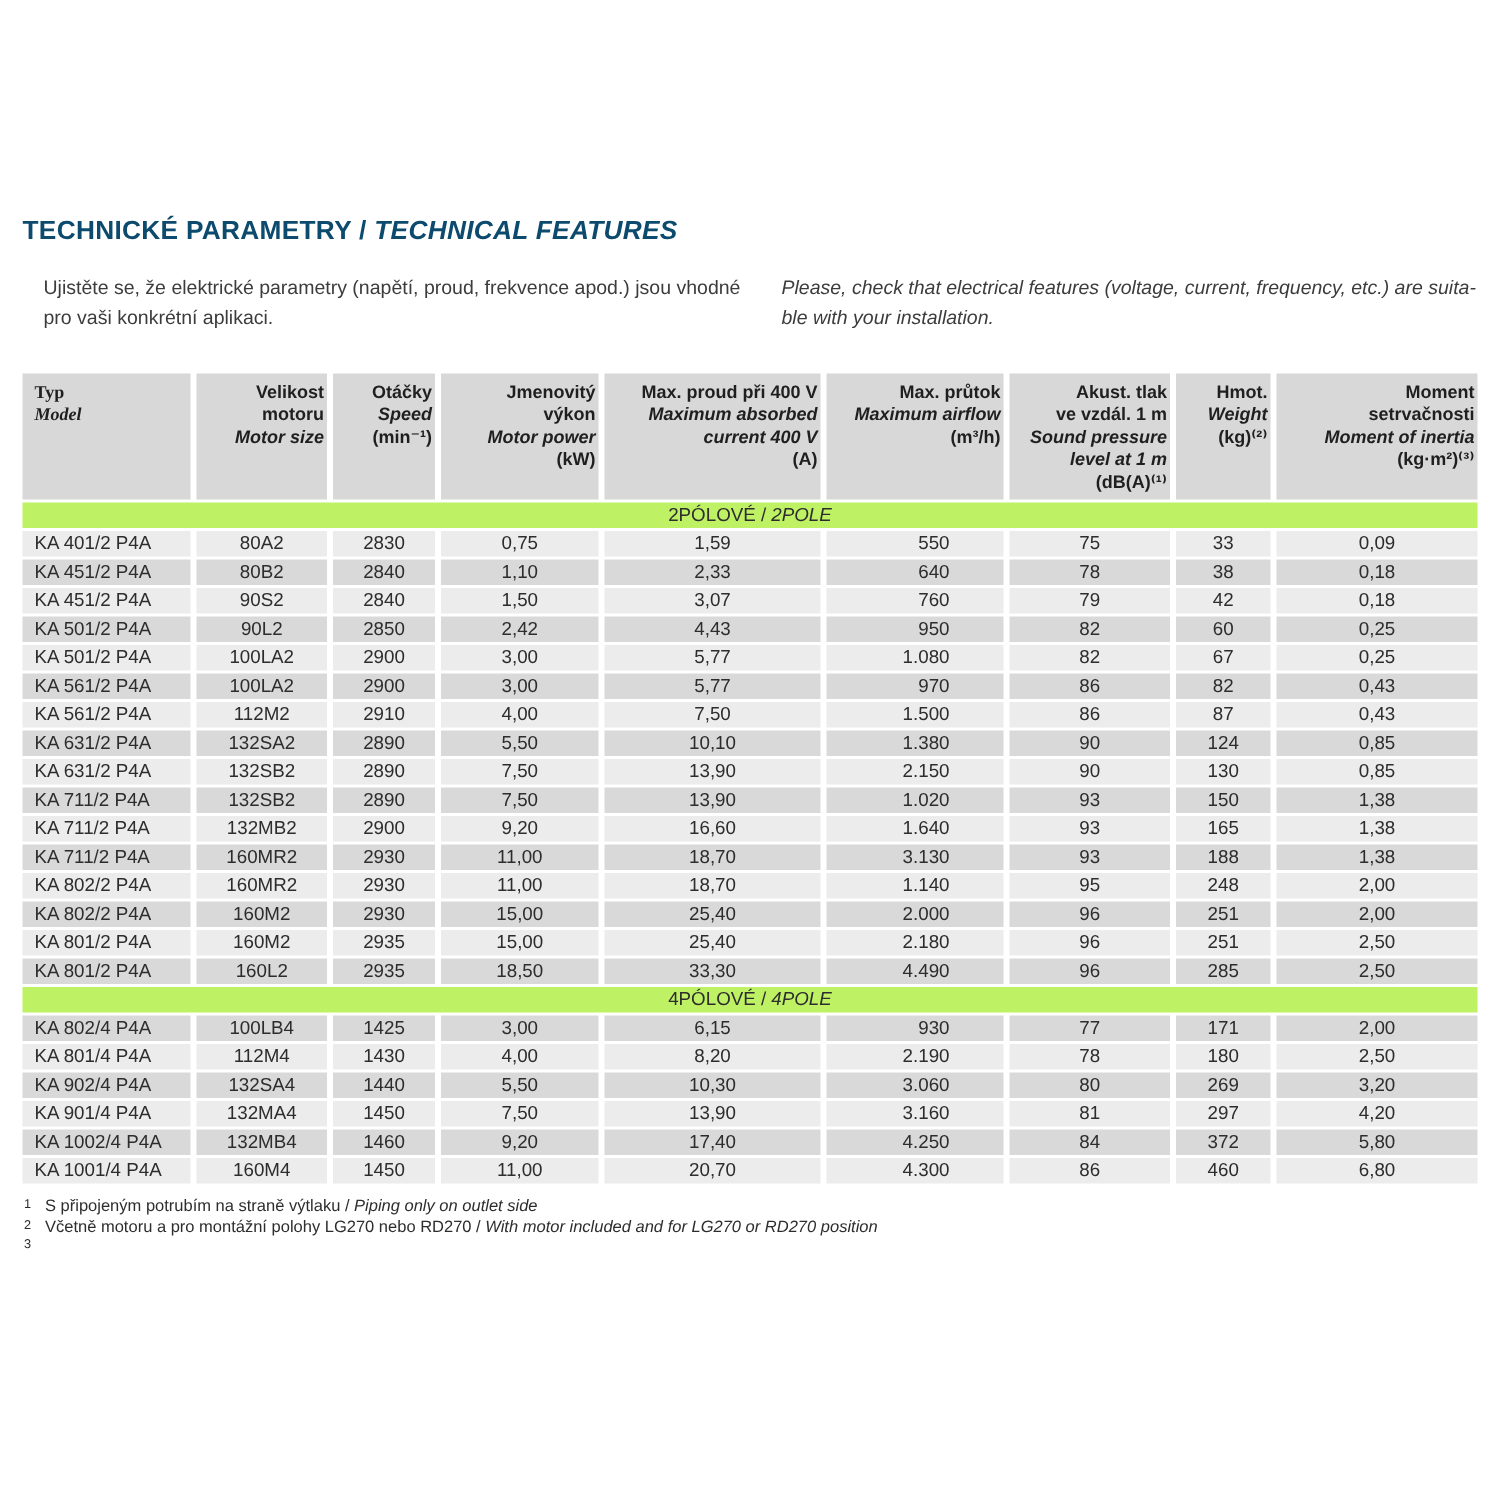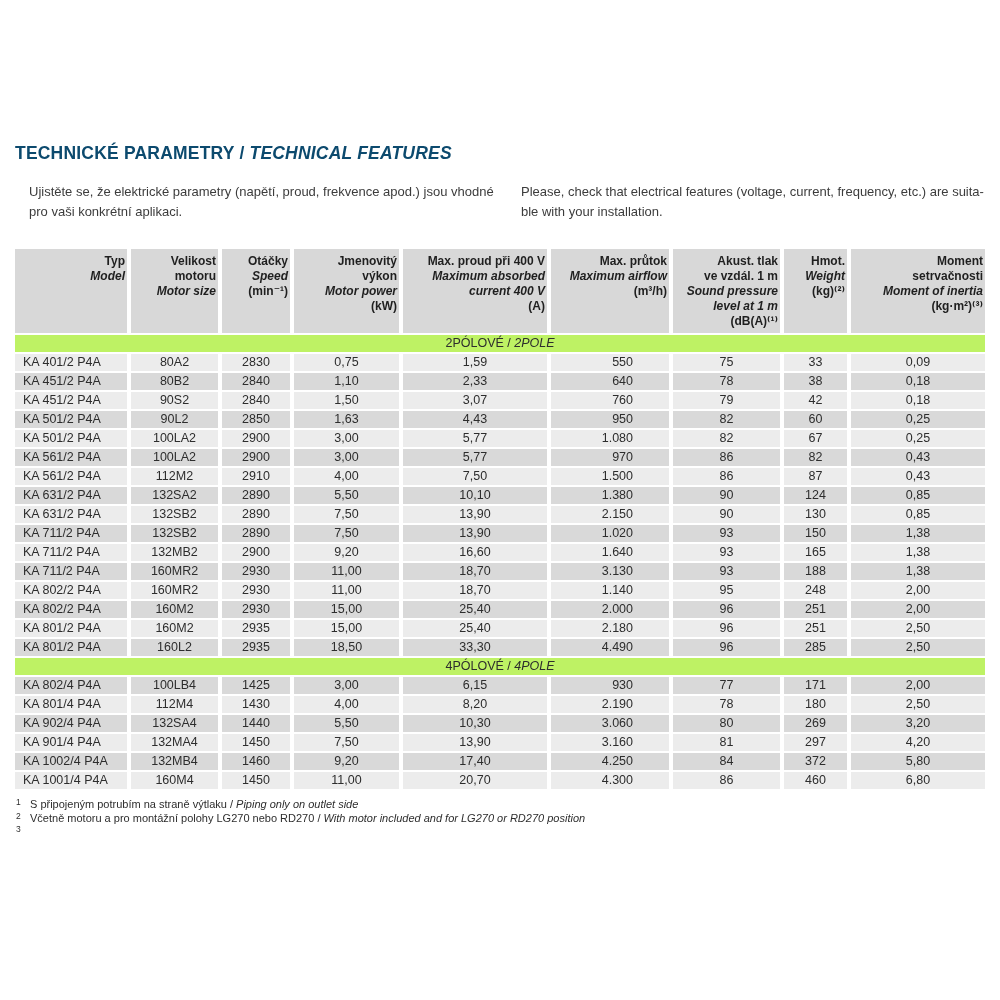--- a/index.html
+++ b/index.html
@@ -17,35 +17,35 @@
     letter-spacing: 0.2px;
   }
   .doc-title .title-en { font-style: italic; }
 
   .intro { display: flex; justify-content: flex-end; margin: 0 0 26px 0; }
   .intro p {
     margin: 0; font-size: 13px; line-height: 19.5px; color: #3c3c3c;
     white-space: pre-line;
   }
   .intro-cz { width: 492px; }
-  .intro-en { width: 464px; }
+  .intro-en { width: 464px; font-style: italic; }
 
   table.features {
     border-collapse: separate; border-spacing: 4px 2px;
     table-layout: fixed; width: 978px; margin-left: -4px;
   }
   th {
     background: #d8d8d8; vertical-align: top;
     padding: 5px 2px 4px 2px;
     font-size: 12px; line-height: 15px; font-weight: bold;
     color: #1f1f1f; text-align: right;
   }
   th span { display: block; white-space: pre-line; }
   th .h-en { font-style: italic; }
-  th.c1 { text-align: right; padding-left: 8px; }
+  th.c1 { text-align: left; padding-left: 8px; font-family: Liberation Serif, serif; }
 
   td {
     font-size: 12.5px; height: 17px; padding: 0 2px;
     text-align: center; color: #2d2d2d; line-height: 17px;
   }
   tr.light td { background: #ececec; }
   tr.dark  td { background: #d9d9d9; }
   td.c1 { text-align: left; padding-left: 8px; }
   td.c6 { text-align: right; padding-right: 36px; }
   tr.section td { background: #bef264; height: 16px; }
@@ -174,21 +174,21 @@
           <td class="c5">3,07</td>
           <td class="c6">760</td>
           <td class="c7">79</td>
           <td class="c8">42</td>
           <td class="c9">0,18</td>
         </tr>
         <tr class="dark">
           <td class="c1">KA 501/2 P4A</td>
           <td class="c2">90L2</td>
           <td class="c3">2850</td>
-          <td class="c4">1,63</td>
+          <td class="c4">2,42</td>
           <td class="c5">4,43</td>
           <td class="c6">950</td>
           <td class="c7">82</td>
           <td class="c8">60</td>
           <td class="c9">0,25</td>
         </tr>
         <tr class="light">
           <td class="c1">KA 501/2 P4A</td>
           <td class="c2">100LA2</td>
           <td class="c3">2900</td>

